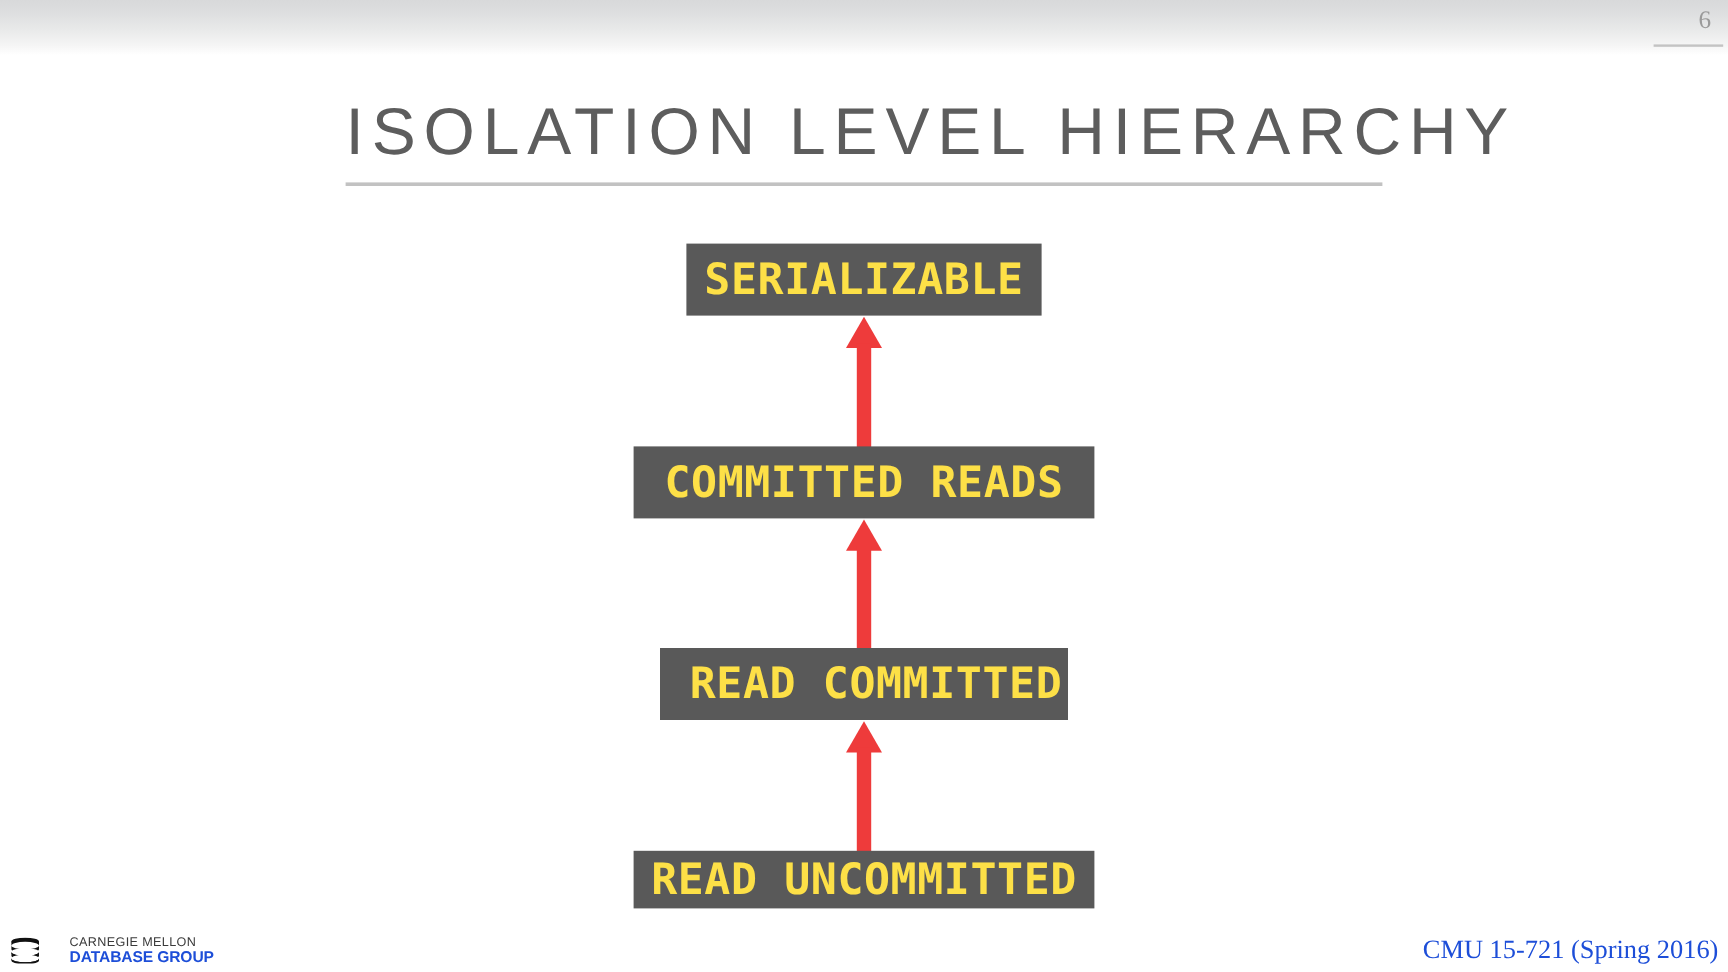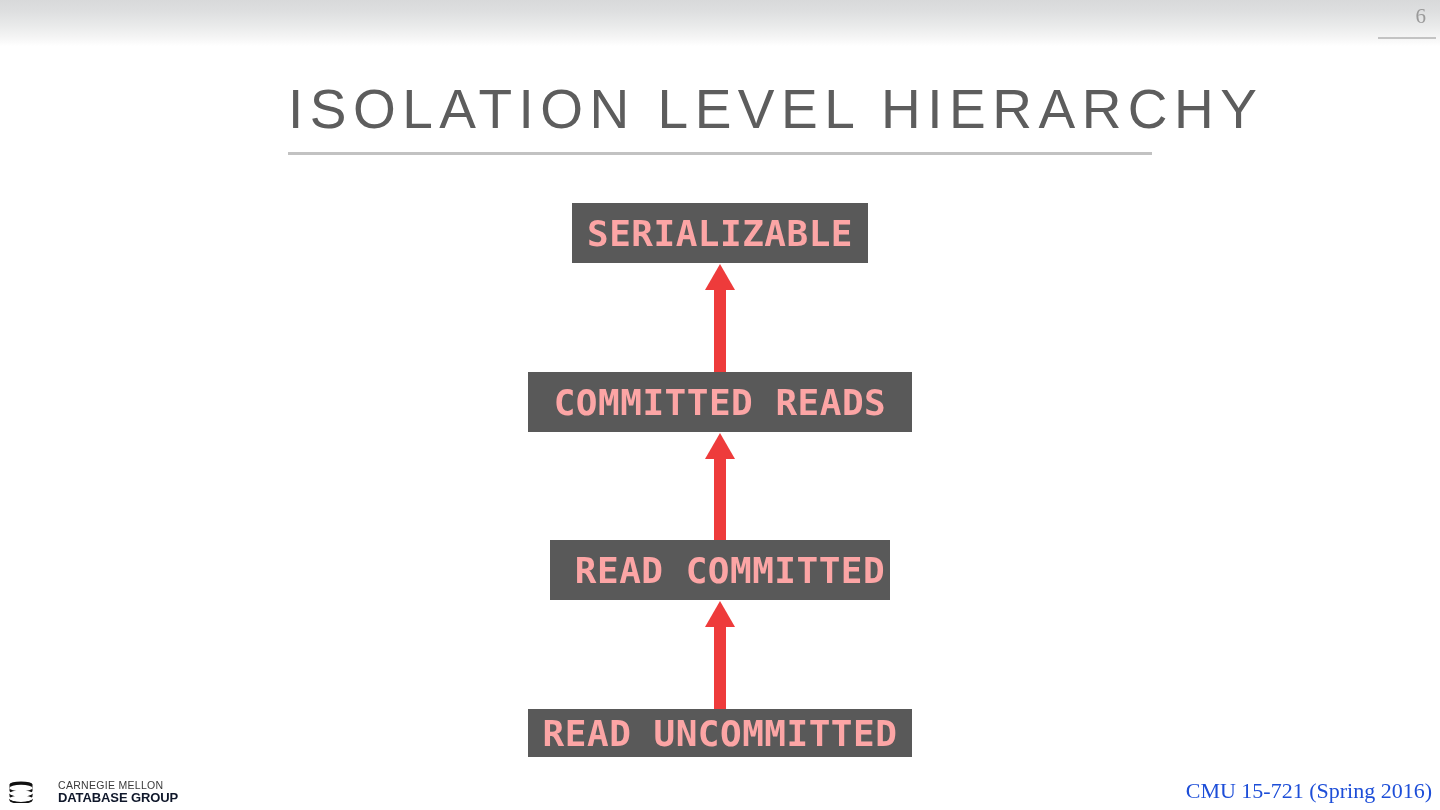--- a/index.html
+++ b/index.html
@@ -75,21 +75,21 @@
   .diagram {
     position: absolute;
     left: 0;
     top: 0;
     width: 1440px;
     height: 810px;
   }
   .level-box {
     position: absolute;
     background: #595959;
-    color: #fca5a5;
+    color: #fde047;
     font-family: "DejaVu Sans Mono", "Liberation Mono", monospace;
     font-weight: bold;
     font-size: 36px;
     letter-spacing: 0.5px;
     display: flex;
     align-items: center;
     justify-content: center;
     white-space: pre;
     box-sizing: border-box;
   }
@@ -152,21 +152,21 @@
     font-size: 10.5px;
     font-weight: 400;
     letter-spacing: 0.3px;
     color: #3a3a3a;
   }
   .logo-line2 {
     font-family: "Liberation Sans", sans-serif;
     font-size: 13px;
     font-weight: bold;
     letter-spacing: -0.1px;
-    color: #0f172a;
+    color: #1d4ed8;
   }
 </style>
 </head>
 <body>
 
 <div class="slide">
 
   <div class="top-band"></div>
 
   <div class="page-number">6</div>

